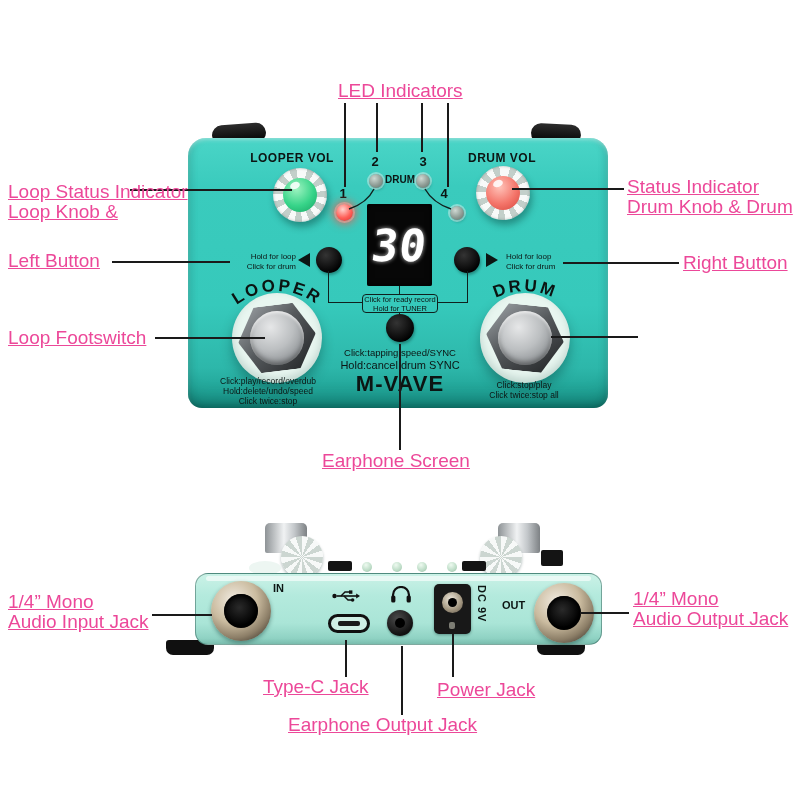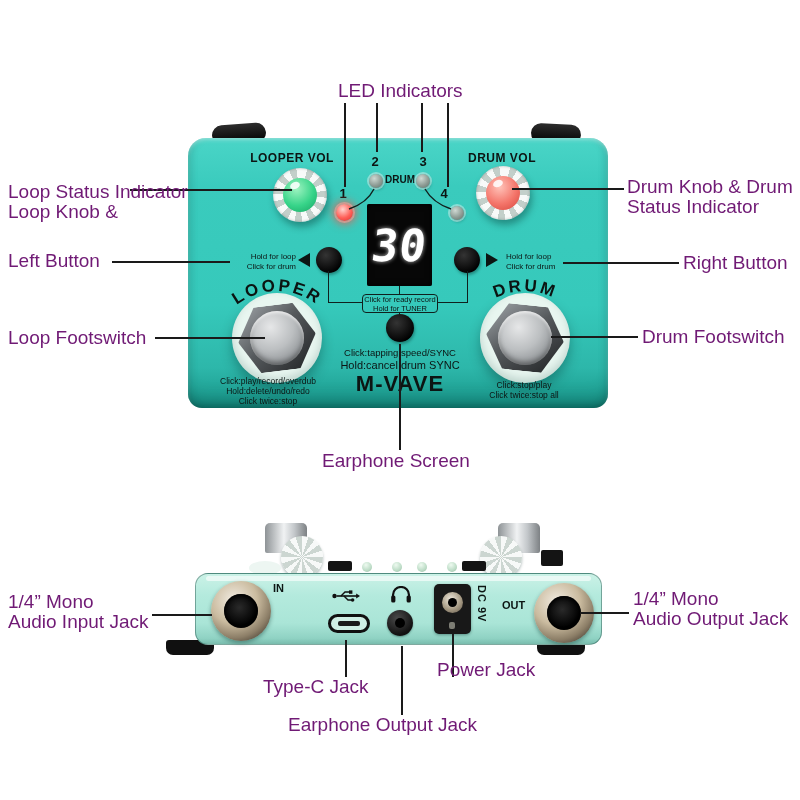--- a/index.html
+++ b/index.html
@@ -1,18 +1,18 @@
 <!DOCTYPE html>
 <html><head>
 <meta charset="utf-8">
 <style>
   html,body { margin:0; padding:0; background:#ffffff; }
   #stage { position:relative; width:800px; height:800px; background:#ffffff; overflow:hidden;
            font-family:"Liberation Sans", sans-serif; }
-  .lbl { position:absolute; font:19px/20px "Liberation Sans", sans-serif; color:#701a75; white-space:nowrap; z-index:9; }
+  .lbl { position:absolute; font:19px/20px "Liberation Sans", sans-serif; color:#ec4899; white-space:nowrap; z-index:9;text-decoration:underline; }
   .vline { position:absolute; width:1.5px; background:#1a1a1a; z-index:8; }
   .hline { position:absolute; height:1.6px; background:#1a1a1a; z-index:8; }
   .pline { position:absolute; background:#10201d; }
   .ptext { position:absolute; color:#0c1513; white-space:nowrap; font-family:"Liberation Sans", sans-serif; }
   .center { text-align:center; }
   .right { text-align:right; }
 
   #pedal-front { position:absolute; left:188px; top:138px; width:420px; height:270px;
     border-radius:18px 18px 14px 14px;
     background:linear-gradient(180deg,#4ad5c7 0%, #3acbbd 18%, #36c9bb 62%, #2db7aa 85%, #1c9d90 97%, #15897e 100%);
@@ -160,21 +160,21 @@
 
     <div class="fs-washer" style="left:44px; top:155px;"></div>
     <div class="fs-hex" style="left:50px; top:167px; transform:rotate(-7deg);"></div>
     <div class="fs-btn" style="left:62px; top:173px;"></div>
 
     <div class="fs-washer" style="left:292px; top:155px;"></div>
     <div class="fs-hex" style="left:298px; top:167px; transform:rotate(6deg);"></div>
     <div class="fs-btn" style="left:310px; top:173px;"></div>
 
     <div class="ptext center" style="left:10px; top:238px; width:140px; font-size:8.5px;">Click:play/record/overdub</div>
-    <div class="ptext center" style="left:10px; top:248px; width:140px; font-size:8.5px;">Hold:delete/undo/redo</div>
+    <div class="ptext center" style="left:10px; top:248px; width:140px; font-size:8.5px;">Hold:delete/undo/speed</div>
     <div class="ptext center" style="left:10px; top:258px; width:140px; font-size:8.5px;">Click twice:stop</div>
     <div class="ptext center" style="left:266px; top:242px; width:140px; font-size:8.5px;">Click:stop/play</div>
     <div class="ptext center" style="left:266px; top:252px; width:140px; font-size:8.5px;">Click twice:stop all</div>
   </div>
 
   <div class="lbl" style="left:338px; top:81px;">LED Indicators</div>
   <div class="vline" style="left:344px; top:103px; height:84px;"></div>
   <div class="vline" style="left:376px; top:103px; height:49px;"></div>
   <div class="vline" style="left:421px; top:103px; height:49px;"></div>
   <div class="vline" style="left:447px; top:103px; height:84px;"></div>
@@ -185,29 +185,28 @@
   </div>
   <div class="hline" style="left:130px; top:189px; width:162px;"></div>
 
   <div class="lbl" style="left:8px; top:251px;">Left Button</div>
   <div class="hline" style="left:112px; top:261px; width:118px;"></div>
 
   <div class="lbl" style="left:8px; top:328px;">Loop Footswitch</div>
   <div class="hline" style="left:155px; top:337px; width:110px;"></div>
 
   <div class="lbl" style="left:627px; top:177px;">
+    <div>Status Indicator</div>
     <div>Drum Knob &amp; Drum</div>
-    <div>Status Indicator</div>
   </div>
   <div class="hline" style="left:512px; top:188px; width:112px;"></div>
 
   <div class="lbl" style="left:683px; top:253px;">Right Button</div>
   <div class="hline" style="left:563px; top:262px; width:116px;"></div>
 
-  <div class="lbl" style="left:642px; top:327px;">Drum Footswitch</div>
   <div class="hline" style="left:551px; top:336px; width:87px;"></div>
 
   <div class="lbl center" style="left:322px; top:451px; width:140px;">Earphone Screen</div>
   <div class="vline" style="left:399px; top:344px; height:106px;"></div>
 
   <div class="back-metal" style="left:265px; top:523px; width:42px;"></div>
   <div class="back-metal" style="left:498px; top:523px; width:42px;"></div>
   <div class="back-knob" style="left:281px; top:536px;"></div>
   <div class="back-knob" style="left:480px; top:536px;"></div>
   <div style="position:absolute; left:249px; top:561px; width:32px; height:14px; border-radius:50%; background:#edf6f2; z-index:2;"></div>
@@ -275,19 +274,19 @@
 
   <div class="lbl" style="left:633px; top:589px;">
     <div>1/4” Mono</div>
     <div>Audio Output Jack</div>
   </div>
   <div class="hline" style="left:580px; top:612px; width:49px;"></div>
 
   <div class="lbl" style="left:263px; top:677px;">Type-C Jack</div>
   <div class="vline" style="left:345px; top:640px; height:37px;"></div>
 
-  <div class="lbl" style="left:437px; top:660px;">Power Jack</div>
+  <div class="lbl" style="left:437px; top:680px;">Power Jack</div>
   <div class="vline" style="left:452px; top:634px; height:43px;"></div>
 
   <div class="lbl" style="left:288px; top:715px;">Earphone Output Jack</div>
   <div class="vline" style="left:401px; top:646px; height:69px;"></div>
 
 </div>
 
 </body></html>

